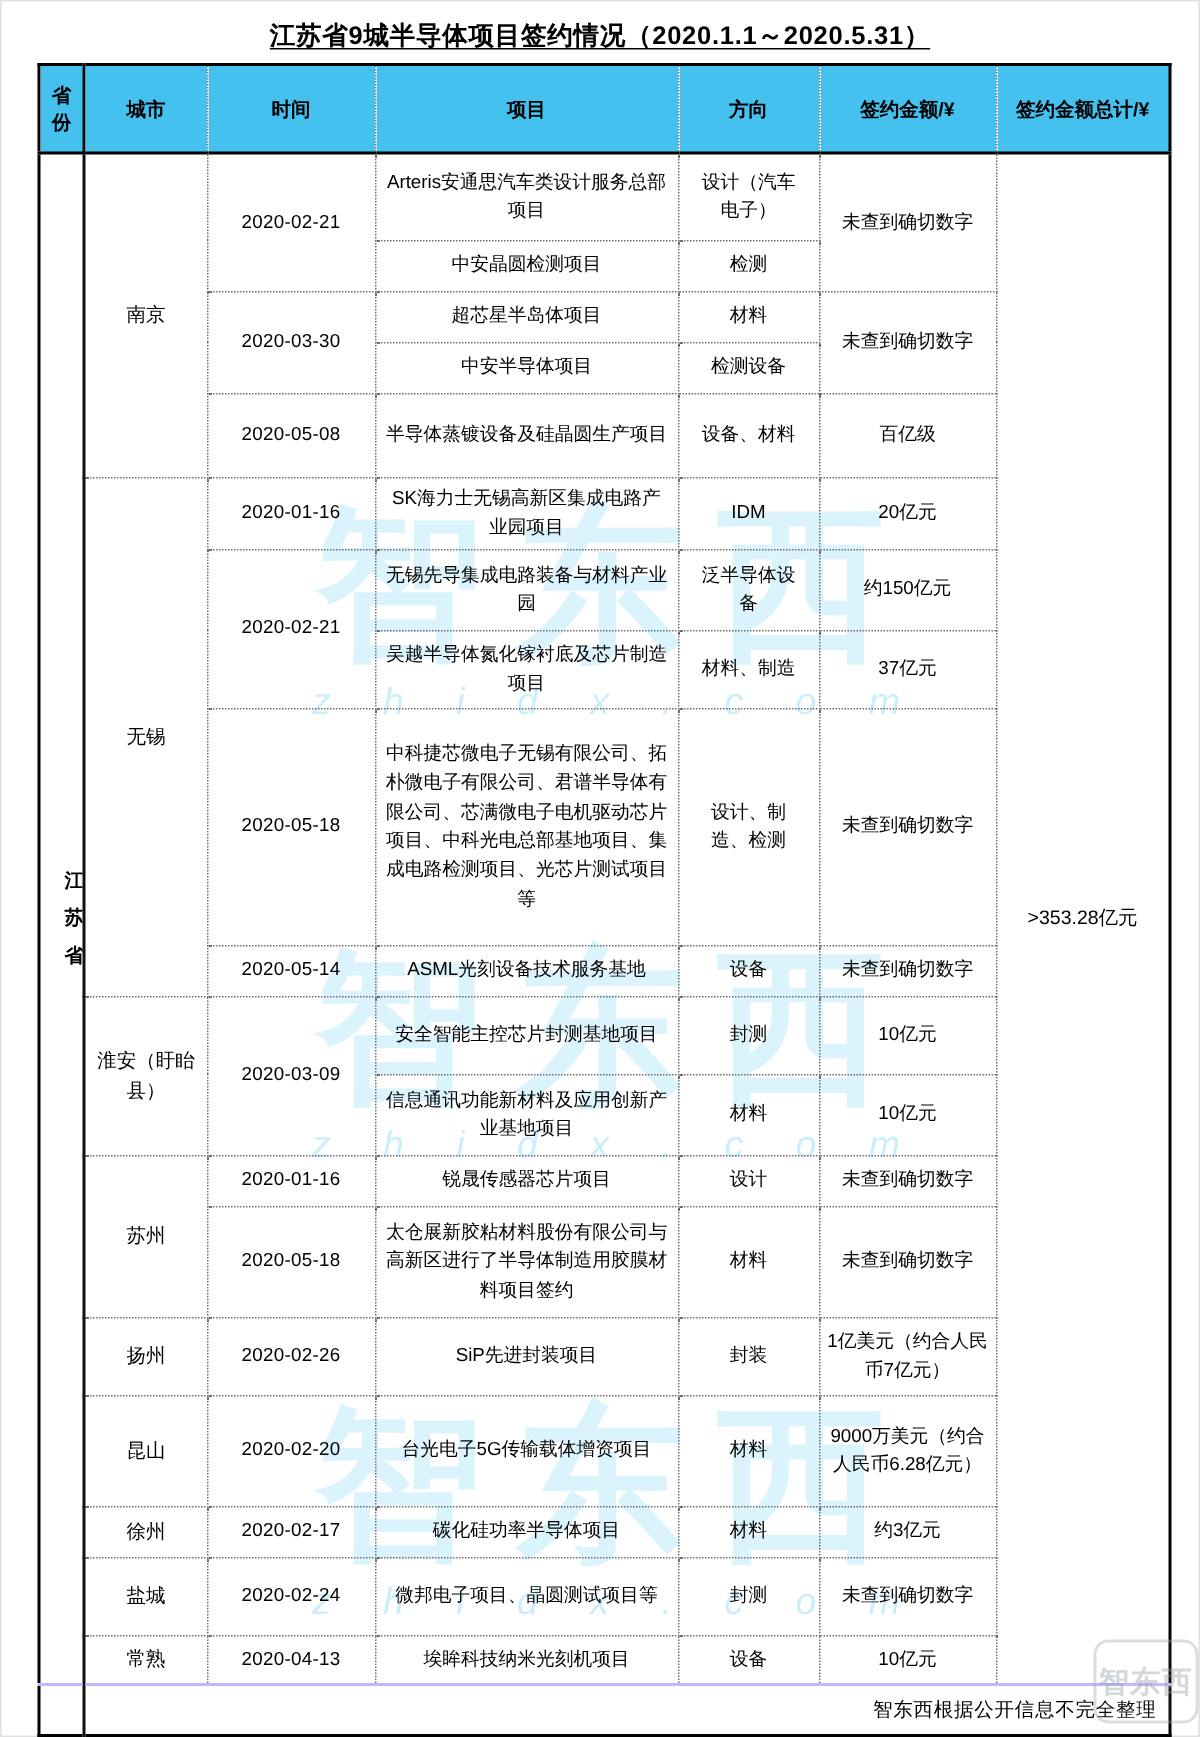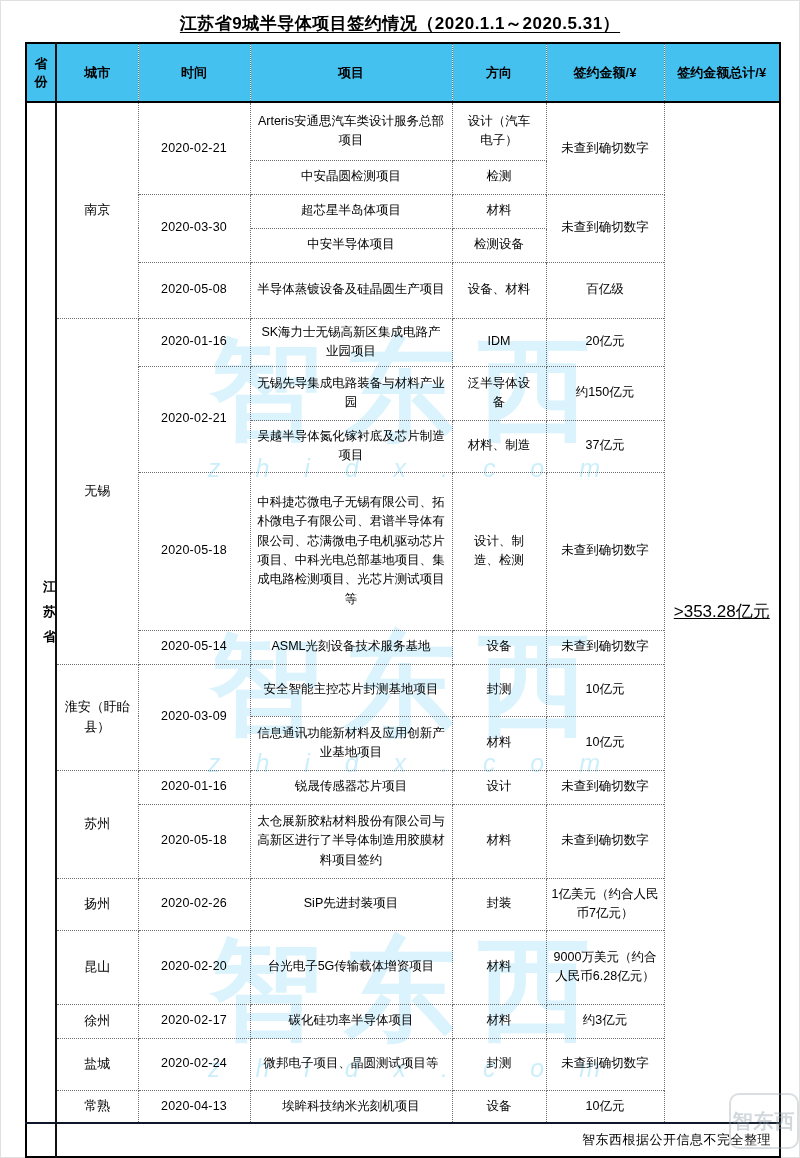--- a/index.html
+++ b/index.html
@@ -84,24 +84,24 @@
     margin-top:42px;
   }
   td.province-cell {
     font-weight:bold;
     font-size:13px;
     line-height:1.9;
     padding:0 16px;
   }
   td.city-cell { font-size:13px; }
   td.time-cell { letter-spacing:0.2px; }
-  td.total-cell { font-size:17px;text-decoration:underline; }
+  td.total-cell { font-size:13px; }
   td.dir-cell { padding:3px 10px; }
   tr.footer-row td {
-    border-top:2px solid #0f172a;
+    border-top:2px solid #c4b5fd;
     border-bottom:none;
     height:26px;
     font-size:13px;
   }
   td.footer-note {
     text-align:right;
     padding-right:8px;
     letter-spacing:0.5px;
   }
 </style>

